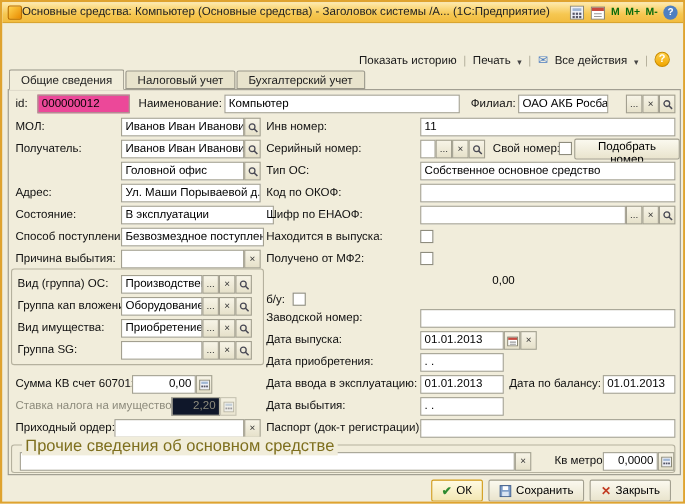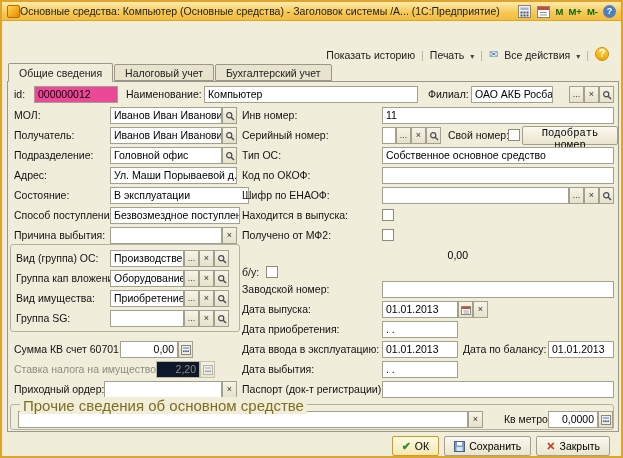--- a/index.html
+++ b/index.html
@@ -28,21 +28,21 @@
   .F{position:absolute;height:17px;border:1px solid #A3A090;background:#fff;font-size:10.5px;line-height:15px;padding:0 3px;overflow:hidden;white-space:nowrap;cursor:text}
   .F.ro{background:#ec4899}
   .F.dis{background:#0f172a;border-color:#B9B6A4;color:#8E8C7D}
   .F.num{text-align:right}
   .B{position:absolute;width:15px;height:17px;border:1px solid #A3A090;background:linear-gradient(#F7F4E7,#E6E1CA);font-size:9px;line-height:14px;text-align:center;color:#333;cursor:pointer}
   .B.dim{opacity:.55}
   .B svg{vertical-align:middle}
   .CB{position:absolute;width:12px;height:12px;border:1px solid #8E8C7D;background:#fff;cursor:pointer}
   .gbox{position:absolute;border:1px solid #B5B19E;border-radius:3px}
   .gleg{position:absolute;font-size:15px;color:#7E6F1E;background:#F1EDDB;padding:0 3px;white-space:nowrap;z-index:2}
-  .pickbtn{position:absolute;height:19px;border:1px solid #A3A090;background:linear-gradient(#FBF9EF,#E9E4CD);font-size:10.5px;padding:0 18px;cursor:pointer;font-family:Liberation Mono, monospace;border-radius:2px}
+  .pickbtn{position:absolute;height:19px;border:1px solid #A3A090;background:linear-gradient(#FBF9EF,#E9E4CD);font-size:10.5px;padding:0 18px;cursor:pointer;font-family:Liberation Sans, sans-serif;border-radius:2px}
   .vatval{position:absolute;font-size:10.5px;line-height:17px;text-align:right}
   .footer{position:absolute;top:434px;right:11px;display:flex;gap:5px}
   .fbtn{height:20px;display:inline-flex;align-items:center;gap:4px;border:1px solid #A3A090;background:linear-gradient(#FBF9EF,#E9E4CD);font-size:10.5px;padding:0 9px;cursor:pointer;border-radius:2px;font-family:inherit}
   .fbtn.def{border-color:#D29B16;background:linear-gradient(#FFFBE3,#F3E7B3)}
   .chk{color:#2E8B2E;font-size:11px;font-weight:bold}
   .xred{color:#C23B22;font-size:11px;font-weight:bold}
 </style>
 </head>
 <body>
 
@@ -134,21 +134,20 @@
     <span class="B" style="left:388px;top:45px">...</span>
     <span class="B" style="left:403px;top:45px">×</span>
     <span class="B" style="left:418px;top:45px"><svg width="10" height="10" viewBox="0 0 10 10">
           <circle cx="4.2" cy="4.2" r="2.6" fill="none" stroke="#4A4A55" stroke-width="1.2"></circle>
           <path d="M6.2 6.2 L9 9" stroke="#4A4A55" stroke-width="1.4"></path>
         </svg></span>
     <span class="L" style="left:440px;top:45px">Свой номер:</span>
     <span class="CB" style="left:500px;top:47px"></span>
     <button class="pickbtn" style="left:514px;top:44px">Подобрать номер</button>
 
-    <span class="L" style="left:6px;top:65px">Подразделение:</span>
     <div class="F" style="left:102px;top:65px;width:112px">Головной офис</div>
     <span class="B" style="left:214px;top:65px"><svg width="10" height="10" viewBox="0 0 10 10">
           <circle cx="4.2" cy="4.2" r="2.6" fill="none" stroke="#4A4A55" stroke-width="1.2"></circle>
           <path d="M6.2 6.2 L9 9" stroke="#4A4A55" stroke-width="1.4"></path>
         </svg></span>
     <span class="L" style="left:234px;top:65px">Тип ОС:</span>
     <div class="F" style="left:374px;top:65px;width:232px">Собственное основное средство</div>
 
     <span class="L" style="left:6px;top:85px">Адрес:</span>
     <div class="F" style="left:102px;top:85px;width:127px">Ул. Маши Порываевой д.34</div>

